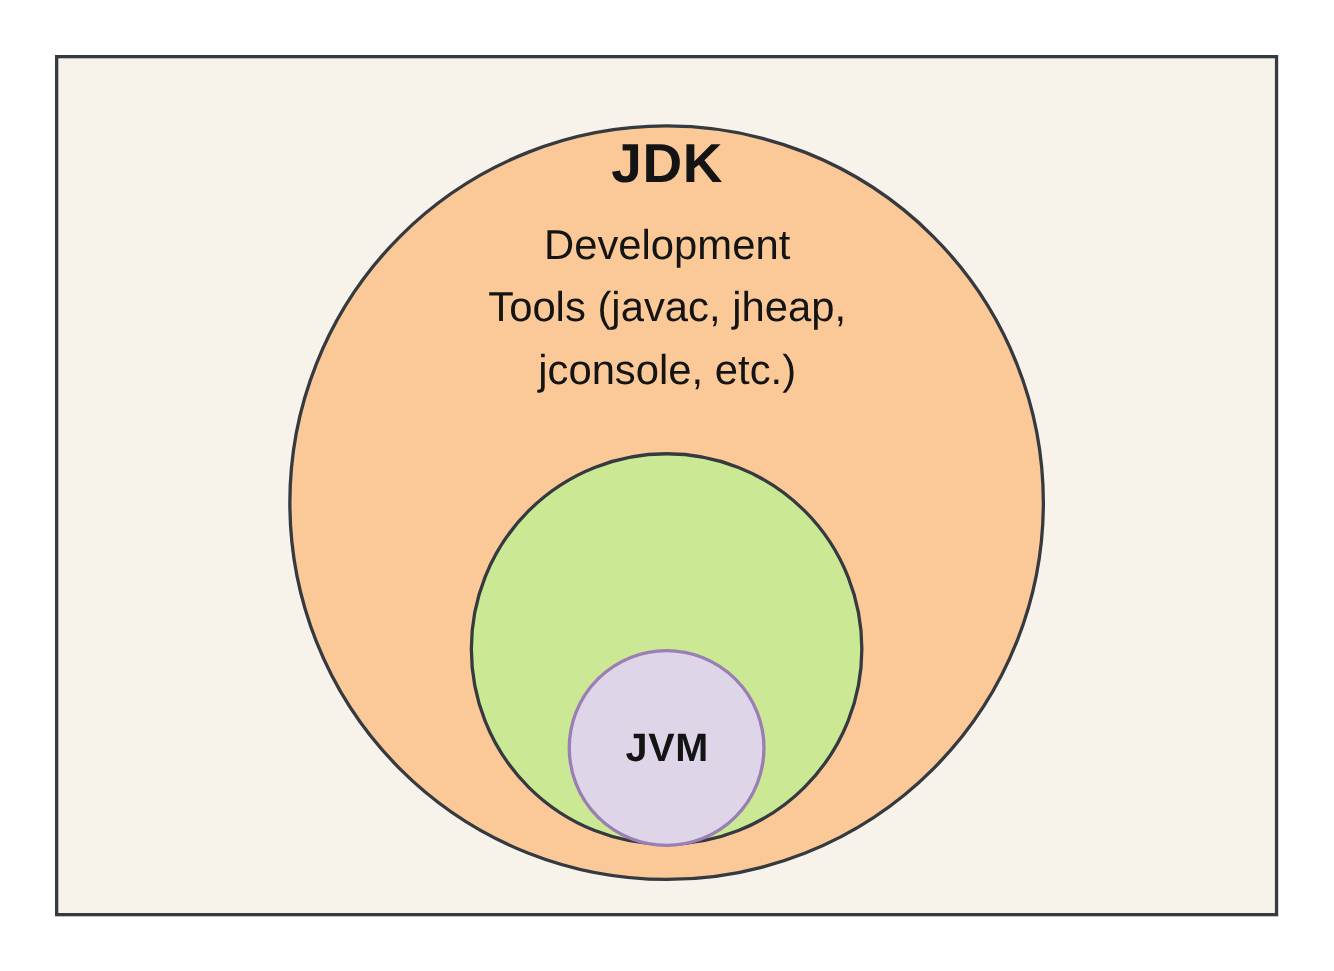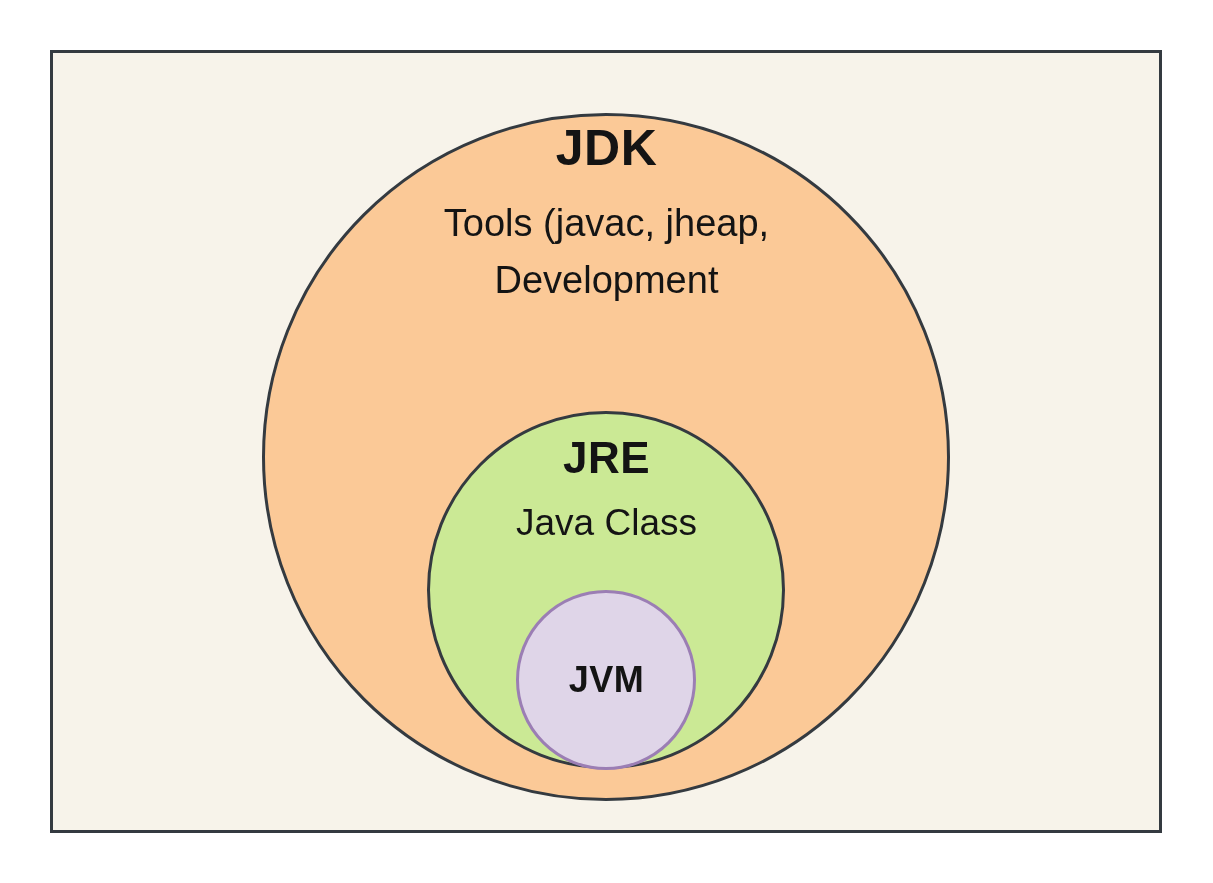--- a/index.html
+++ b/index.html
@@ -113,26 +113,25 @@
 
   <div class="circle circle-jdk"></div>
   <div class="circle circle-jre"></div>
   <div class="circle circle-jvm"></div>
 
   <div class="label-layer">
 
     <div class="set-title title-jdk">JDK</div>
 
     <div class="set-desc desc-jdk">
+      <div>Development</div>
       <div>Tools (javac, jheap,</div>
-      <div>Development</div>
+      <div>jconsole, etc.)</div>
     </div>
 
-    <div class="set-title title-jre">JRE</div>
 
     <div class="set-desc desc-jre">
-      <div>Java Class</div>
     </div>
 
     <div class="set-title title-jvm">JVM</div>
 
   </div>
 </div>
 
 </body></html>

